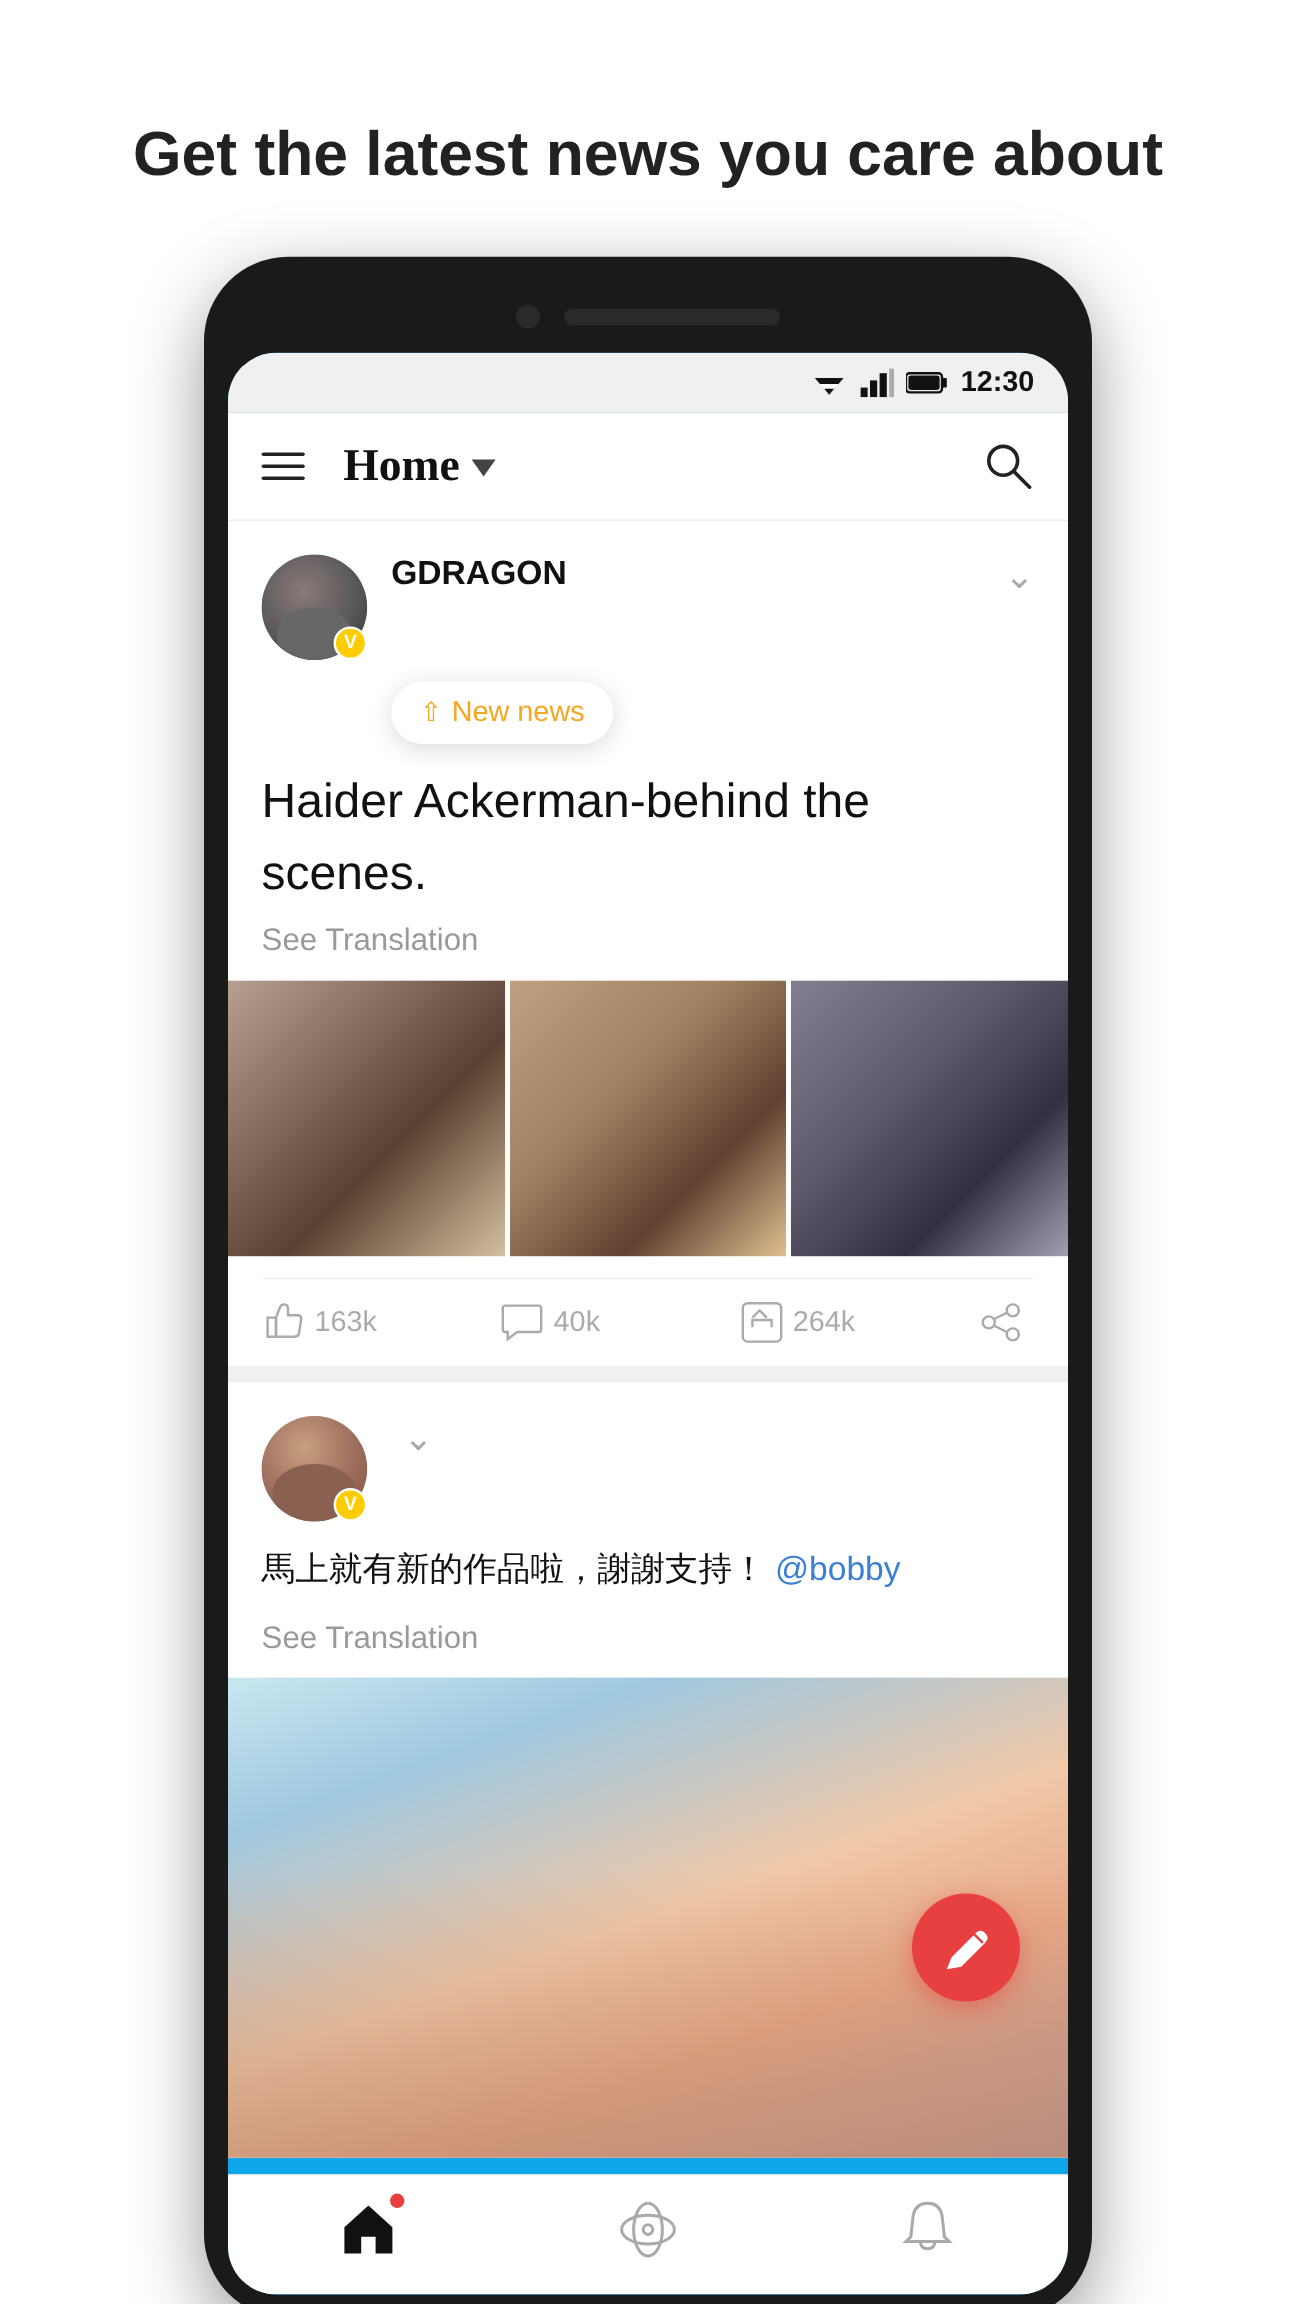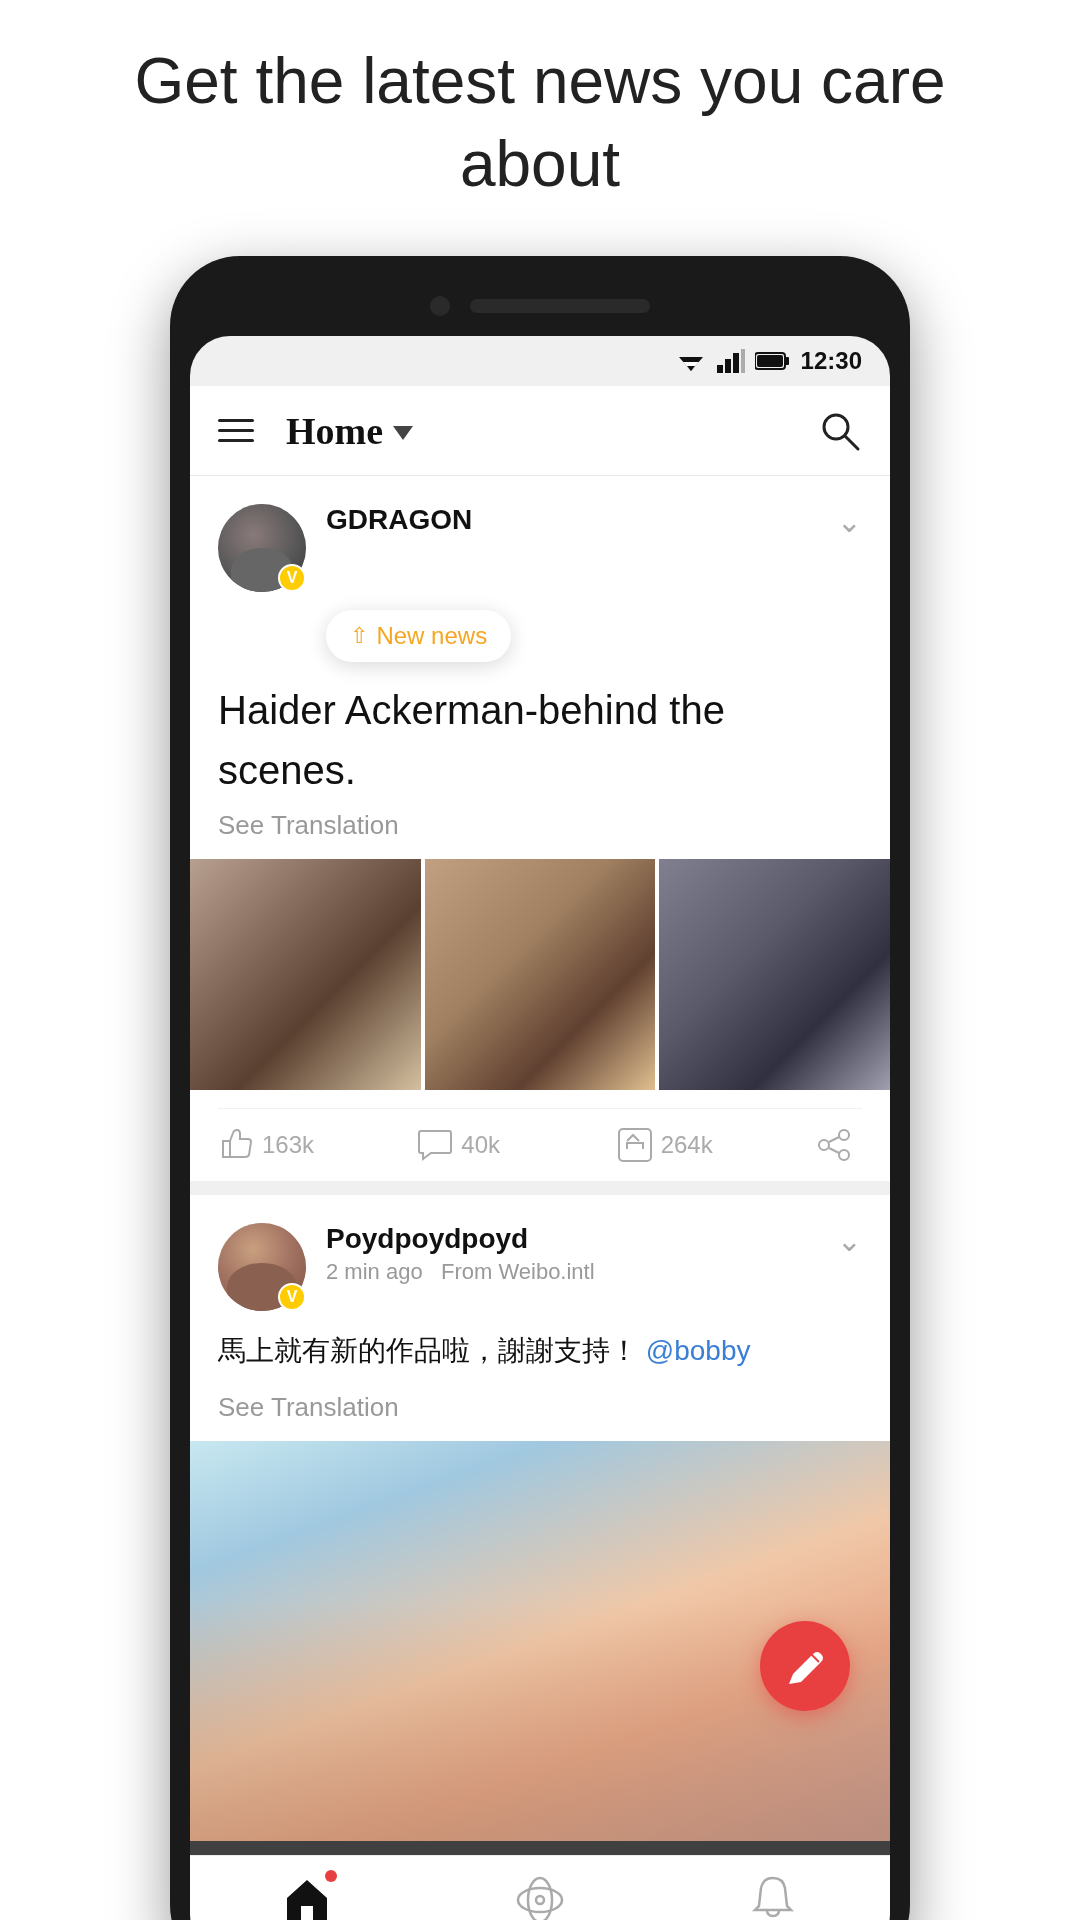--- a/index.html
+++ b/index.html
@@ -9,25 +9,25 @@
       width: 1080px;
       min-height: 1920px;
       background: #ffffff;
       font-family: -apple-system, 'Helvetica Neue', Arial, sans-serif;
       display: flex;
       flex-direction: column;
       align-items: center;
     }
 
     .page-headline {
-      font-size: 64px;
-      font-weight: 400;
+      font-size: 52px;
+      font-weight: 700;
       color: #222;
       text-align: center;
-      padding: 40px 80px 50px;
+      padding: 96px 80px 50px;
       line-height: 1.3;
     }
 
     
     .phone-shell {
       width: 740px;
       background: #1a1a1a;
       border-radius: 70px;
       padding: 40px 20px 20px;
       box-shadow: 0 20px 60px rgba(0,0,0,0.4);
@@ -51,21 +51,21 @@
     }
     .phone-speaker {
       width: 180px;
       height: 14px;
       background: #2a2a2a;
       border-radius: 7px;
     }
 
     
     .phone-screen {
-      background: #404040;
+      background: #0ea5e9;
       border-radius: 40px;
       overflow: hidden;
       width: 100%;
     }
 
     
     .status-bar {
       background: #f0f0f0;
       height: 50px;
       display: flex;
@@ -497,28 +497,20 @@
       </div>
 
       <div class="post-card" style="position:relative;">
         <div class="post-header">
           <div class="avatar-wrap">
             <div class="avatar">
               <div class="avatar-img-2"></div>
             </div>
             <div class="vip-badge">V</div>
           </div>
-          <div class="post-meta">
-            <div class="post-username">Poydpoydpoyd</div>
-            <div class="post-info">
-              <span>2 min ago</span>
-              &nbsp;
-              <span>From Weibo.intl</span>
-            </div>
-          </div>
           <div class="post-expand">⌄</div>
         </div>
 
         <div class="post-text-secondary">
           <span>馬上就有新的作品啦，謝謝支持！</span>
           <span class="mention">@bobby</span>
         </div>
         <div class="see-translation">See Translation</div>
 
         <div class="photo-portrait" style="margin: 0 -28px; width: calc(100% + 56px);">

